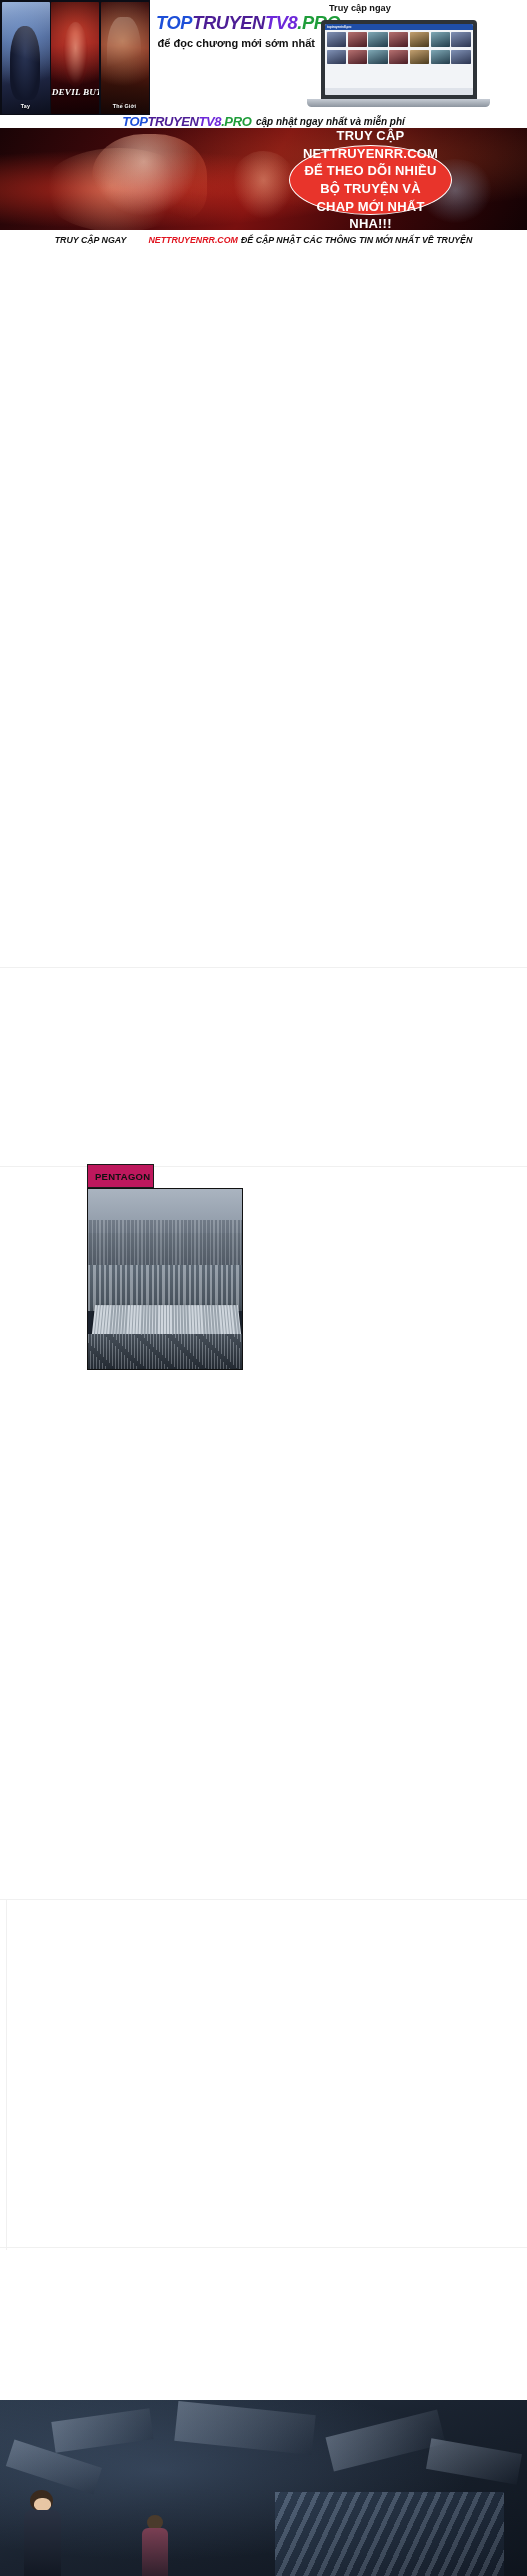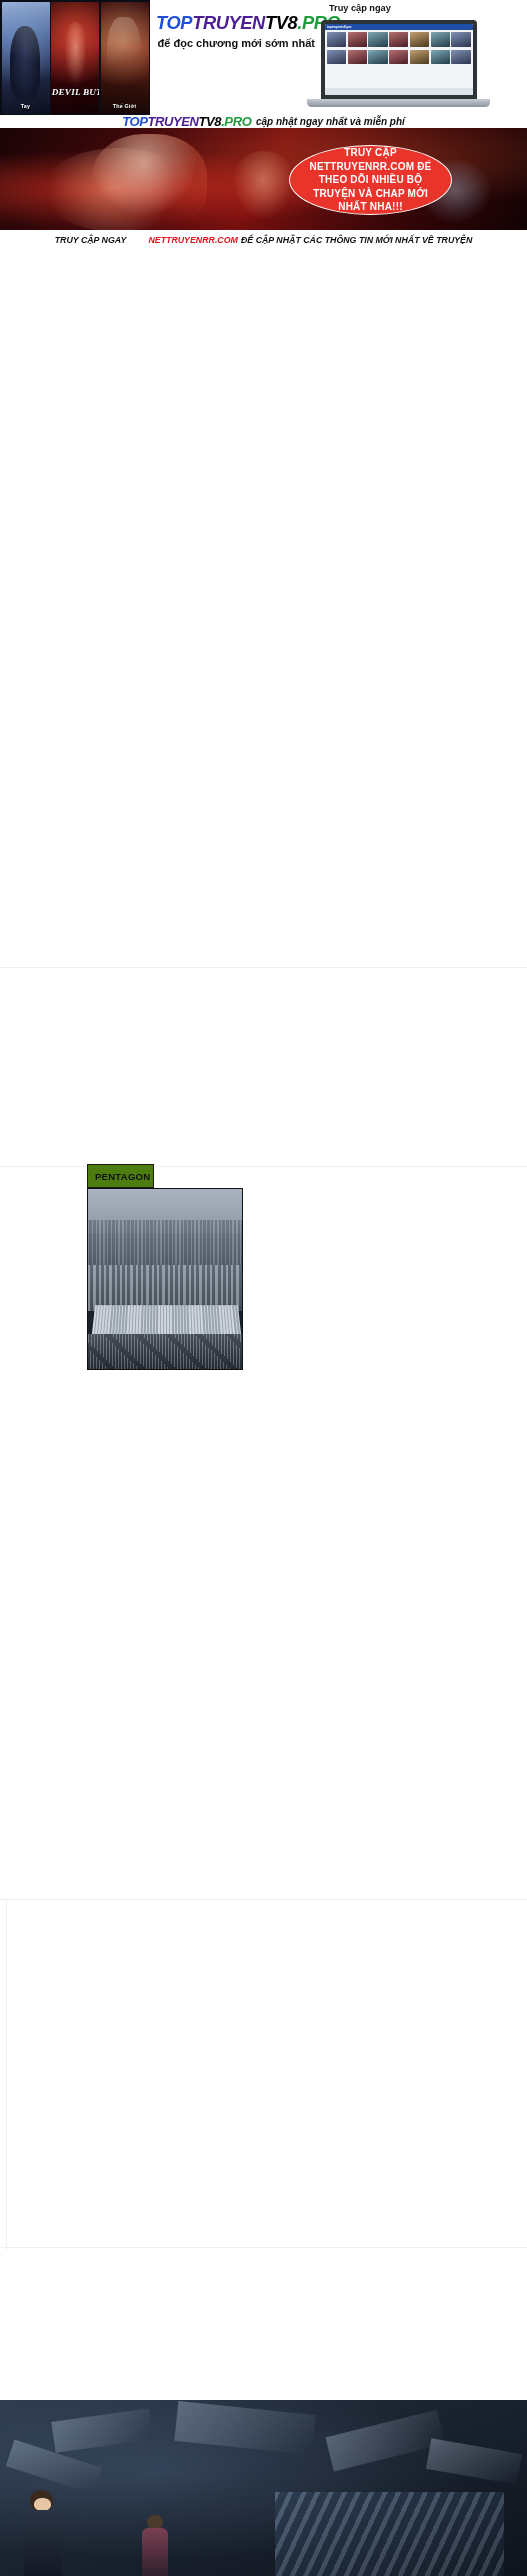--- a/index.html
+++ b/index.html
@@ -116,21 +116,21 @@
     left: 6.1px; top: 12.2px;
     width: 229px;
     font-size: 18.3px;
     font-weight: bold;
     font-style: italic;
     letter-spacing: -0.4px;
     white-space: nowrap;
   }
   .bn-logo .t1 { color: #1d4fd8; }
   .bn-logo .t2 { color: #4c1d95; }
-  .bn-logo .t3 { color: #000000; }
+  .bn-logo .t3 { color: #6d28d9; }
   .bn-logo .t4 { color: #1f9d3a; }
   .bn-line2 {
     position: absolute;
     left: 7.6px; top: 37px;
     font-size: 11px;
     color: #111;
     font-weight: bold;
   }
   .laptop {
     position: absolute;
@@ -262,21 +262,21 @@
     border-radius: 50% / 50%;
     display: flex;
     align-items: center;
     justify-content: center;
     text-align: center;
     padding: 6.1px 10.7px;
   }
   .hero-bubble p {
     margin: 0;
     color: #fff;
-    font-size: 10px;
+    font-size: 13px;
     line-height: 1.35;
     font-weight: bold;
     letter-spacing: 0.2px;
   }
   .hero-strip {
     position: absolute;
     left: 0; top: 230px;
     width: 527px; height: 19px;
     background: #ffffff;
     display: flex;
@@ -349,21 +349,21 @@
     left: 0; bottom: 0; right: 0;
     height: 35px;
     background:
       repeating-linear-gradient(92deg, rgba(255,255,255,.22) 0 0.8px, rgba(0,0,0,.18) 0.8px 3.1px),
       linear-gradient(#55606c, #2b333d);
   }
   .pent-label {
     position: absolute;
     left: 87px; top: 1164px;
     width: 67px; height: 24.4px;
-    background: #4d7c0f;
+    background: #be185d;
     border: 0.8px solid #1a1a1a;
     display: flex;
     align-items: center;
     padding-left: 6.9px;
     font-size: 9.5px;
     font-weight: bold;
     color: #111;
     letter-spacing: 0.3px;
     z-index: 3;
   }

